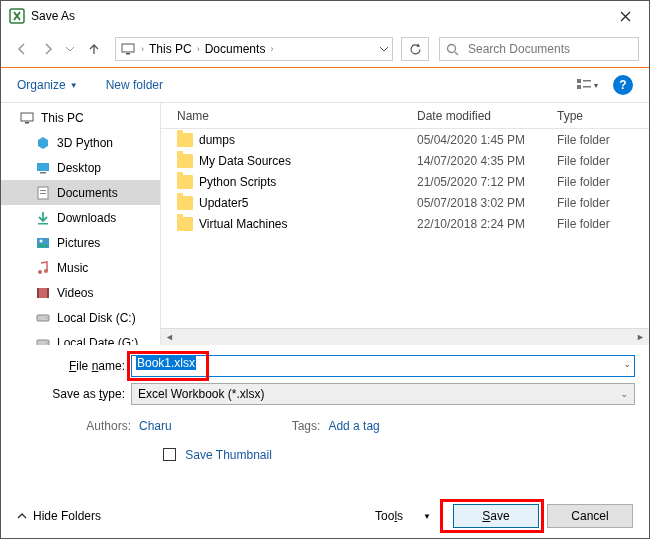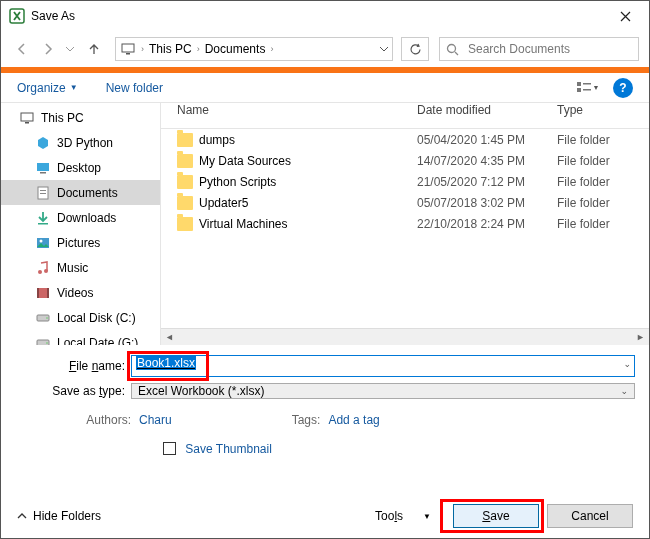--- a/index.html
+++ b/index.html
@@ -20,62 +20,62 @@
 .addressbar { flex: 1; height: 24px; border: 1px solid #ccc; display: flex; align-items: center; padding: 0 4px; margin: 0 4px; }
 .addressbar .pc-icon { width:16px; height:16px; margin-right:4px; display:flex; align-items:center; justify-content:center;}
 .crumb { padding: 0 4px; color:#000;}
 .crumb-sep { color:#777; font-size:9px; padding:0 1px;}
 .addr-end { margin-left:auto; display:flex; align-items:center; gap:6px; color:#555;}
 .refresh-box { width:28px; height:24px; border:1px solid #ccc; display:flex; align-items:center; justify-content:center; color:#555; margin-left:0;}
 .searchbox { width: 200px; height: 24px; border: 1px solid #ccc; display:flex; align-items:center; padding:0 6px; color:#777; margin-left:6px;}
 .searchbox .s-icon { width:14px; margin-right:8px; }
 
 
-.toolbar { height: 36px; border-top: 6px solid #f97316; border-bottom: 1px solid #e5e5e5; display:flex; align-items:center; padding:0 16px; }
+.toolbar { height: 36px; border-top: 1px solid #f97316; border-bottom: 1px solid #e5e5e5; display:flex; align-items:center; padding:0 16px; }
 .tool-link { color: #15599f; display:flex; align-items:center; gap:4px; margin-right: 28px; }
 .tool-drop { font-size:8px; color:#15599f;}
 .toolbar .spacer { flex:1; }
 .view-btn { width:34px; height:22px; display:flex; align-items:center; justify-content:center; color:#555; margin-right:8px;}
 .view-btn .vd { font-size:7px; margin-left:2px;}
 .help-btn { width:20px; height:20px; border-radius:50%; background:#0078d7; color:#fff; display:flex; align-items:center; justify-content:center; font-weight:bold; font-size:12px;}
 
 
 .mainarea { display:flex; height: 242px; }
 .treepane { width: 160px; border-right: 1px solid #e5e5e5; overflow:hidden; padding-top:2px;}
 .tree-item { height:25px; display:flex; align-items:center; padding-left:18px; gap:6px; color:#000; white-space:nowrap;}
 .tree-item.sel { background:#d8d8d8; }
 .tree-sub { padding-left: 34px; }
 .tree-icon { width:16px; height:16px; display:flex; align-items:center; justify-content:center; flex-shrink:0;}
 
 .listpane { flex:1; display:flex; flex-direction:column; position:relative;}
-.listhead { height:26px; display:flex; align-items:flex-start; border-bottom:1px solid #e5e5e5; color:#444; }
+.listhead { height:26px; display:flex; align-items:center; border-bottom:1px solid #e5e5e5; color:#444; }
 .col-name { width:256px; padding-left:16px;}
 .col-date { width:140px;}
 .col-type { flex:1;}
 .listbody { flex:1; overflow:hidden;}
 .row { height:21px; display:flex; align-items:center; }
 .row .cell-name { width:256px; padding-left:16px; display:flex; align-items:center; gap:6px;}
 .row .cell-date { width:140px; color:#555;}
 .row .cell-type { flex:1; color:#555;}
 .folder-icon { width:16px; height:14px; background:#ffd96b; border-radius:1px; position:relative; flex-shrink:0;}
 .folder-icon::before { content:""; position:absolute; top:-3px; left:0; width:6px; height:3px; background:#ffd96b; border-radius:1px 1px 0 0;}
 .hscroll { height:17px; background:#f0f0f0; border-top:1px solid #ddd; position:relative;}
 .hscroll .lar { position:absolute; left:0; top:0; width:17px; height:100%; display:flex; align-items:center; justify-content:center; color:#666; font-size:9px;}
 .hscroll .rar { position:absolute; right:0; top:0; width:17px; height:100%; display:flex; align-items:center; justify-content:center; color:#666; font-size:9px;}
 
 
 .formarea { padding: 10px 14px 0 14px; }
 .formrow { display:flex; align-items:center; margin-bottom:6px; }
 .formrow .lbl { width:116px; text-align:right; padding-right:6px; color:#000;}
-.filename-wrap { flex:1; position:relative;text-decoration:underline; }
+.filename-wrap { flex:1; position:relative; }
 .filename-input { width:100%; height:22px; border:1px solid #0078d7; padding:0 4px; }
 .filename-input .seltext { background:#0078d7; color:#fff; padding:0 1px;}
 .filename-highlight { position:absolute; left:-4px; top:-4px; width:82px; height:30px; border:3px solid #ff0000; pointer-events:none;}
 .filename-dd { position:absolute; right:4px; top:4px; color:#555; font-size:9px;}
-.typeselect { flex:1; height:16px; border:1px solid #aaa; background:#eee; display:flex; align-items:center; padding:0 6px; position:relative;}
+.typeselect { flex:1; height:22px; border:1px solid #aaa; background:#eee; display:flex; align-items:center; padding:0 6px; position:relative;}
 .typeselect .dd { position:absolute; right:6px; color:#555; font-size:9px;}
 
 .metarow { display:flex; padding: 8px 0 0 0;}
 .meta-item { display:flex; gap:8px; }
 .meta-lbl { width:116px; text-align:right; color:#666;}
 .meta-val { color:#15599f;}
 .meta-item.second { margin-left: 120px;}
 .meta-item.second .meta-lbl { width:auto; color:#666;}
 
 .thumbrow { padding: 14px 0 0 148px;}

